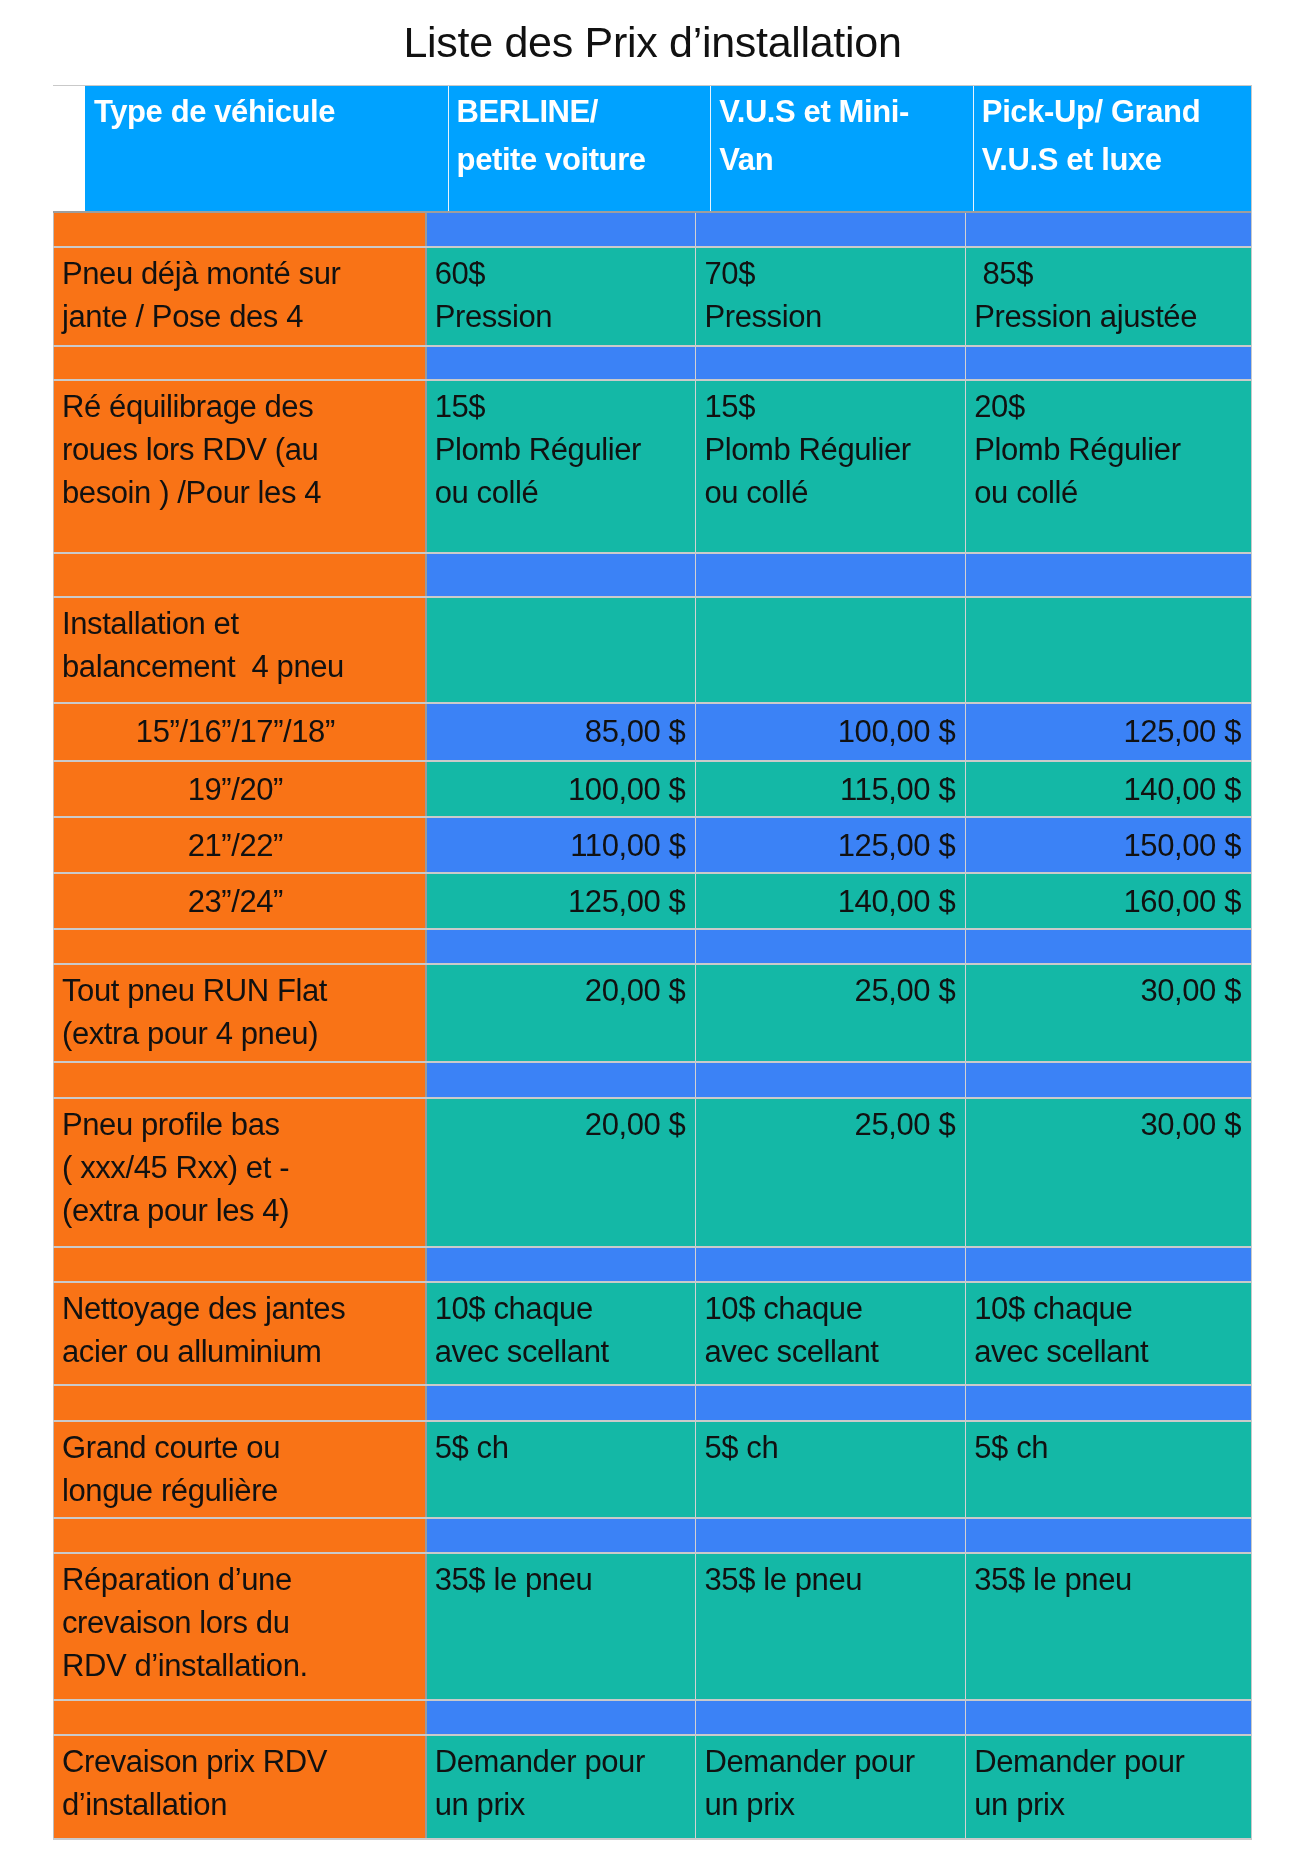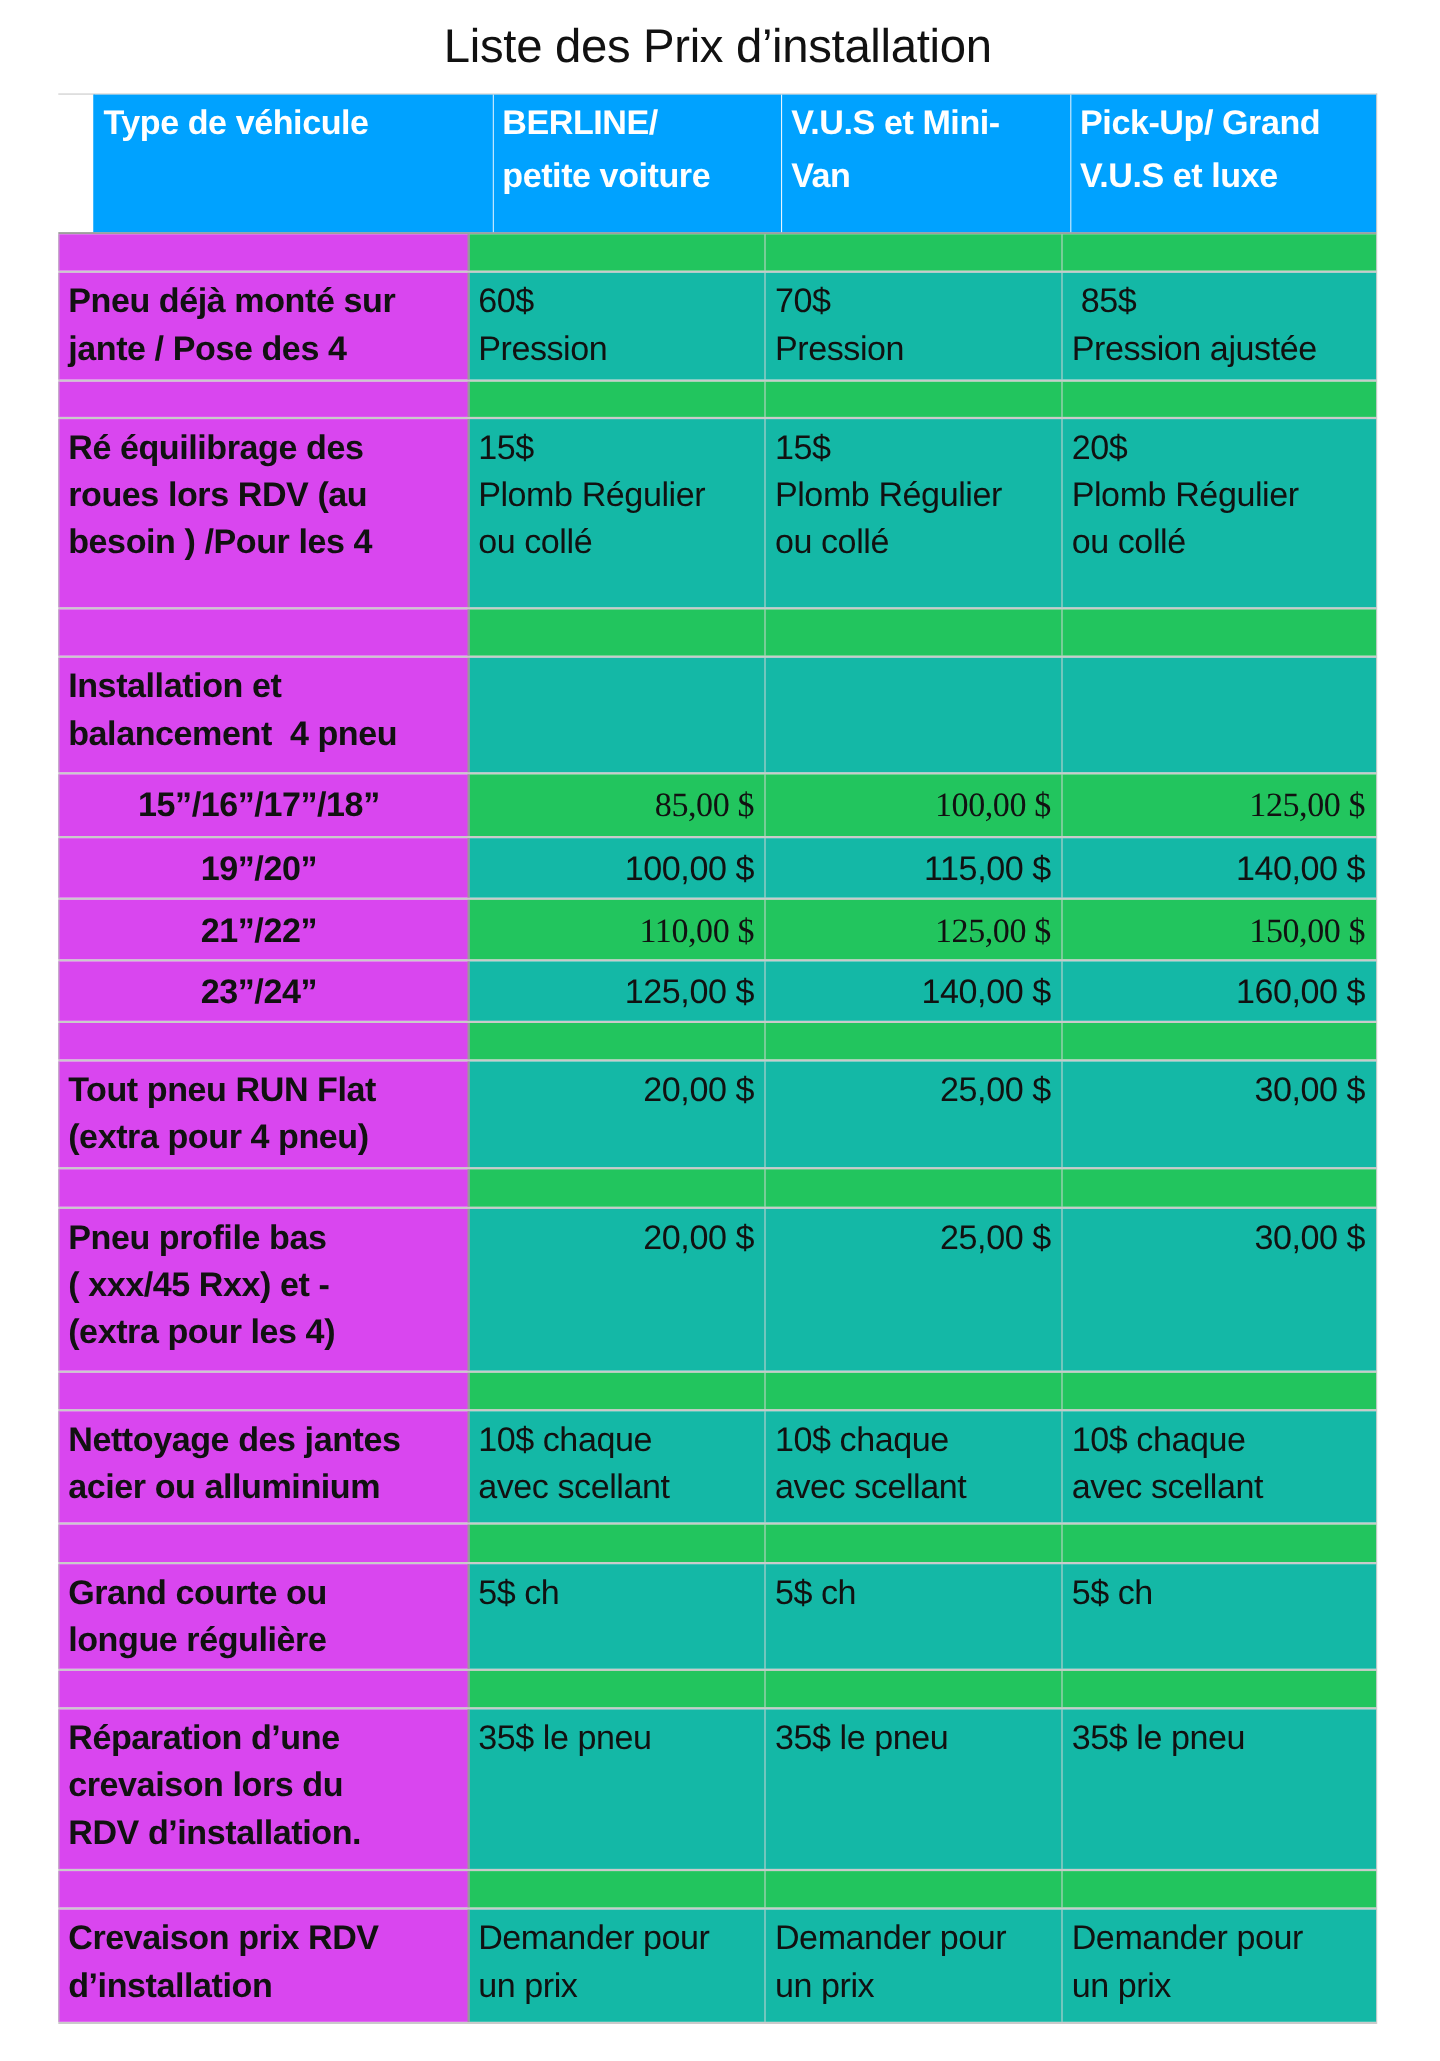--- a/index.html
+++ b/index.html
@@ -42,26 +42,26 @@
   }
   .cell {
     box-sizing: border-box;
     overflow: hidden;
     font-size: 31px;
     line-height: 43px;
     padding: 4px 8px 0 8px;
     white-space: pre-wrap;
     letter-spacing: -0.4px;
   }
-  .c0 { width: 374px; border-left: 1px solid #bdbdbd; border-right: 2px solid #9a9a9a; background: #d946ef; font-weight: 700; }
+  .c0 { width: 374px; border-left: 1px solid #bdbdbd; border-right: 2px solid #9a9a9a; background: #f97316; font-weight: 400; }
   .c1 { width: 270px; border-right: 1px solid #d2d2d2; }
   .c2 { width: 270px; border-right: 1px solid #d2d2d2; }
   .c3 { width: 285px; }
   .row.gray .c1, .row.gray .c2, .row.gray .c3 { background: #14b8a6; }
-  .row.white .c1, .row.white .c2, .row.white .c3 { background: #22c55e; font-family: Liberation Serif, serif; }
+  .row.white .c1, .row.white .c2, .row.white .c3 { background: #3b82f6; }
 
   .row.header { border-bottom: 2px solid #9e9e9e; padding-left: 32px; }
   .row.header .cell {
     background: #00a2ff;
     color: #ffffff;
     font-weight: 700;
     font-size: 31px;
     line-height: 48px;
     padding-top: 2px;
     border-right: 1px solid #e6f4ff;

